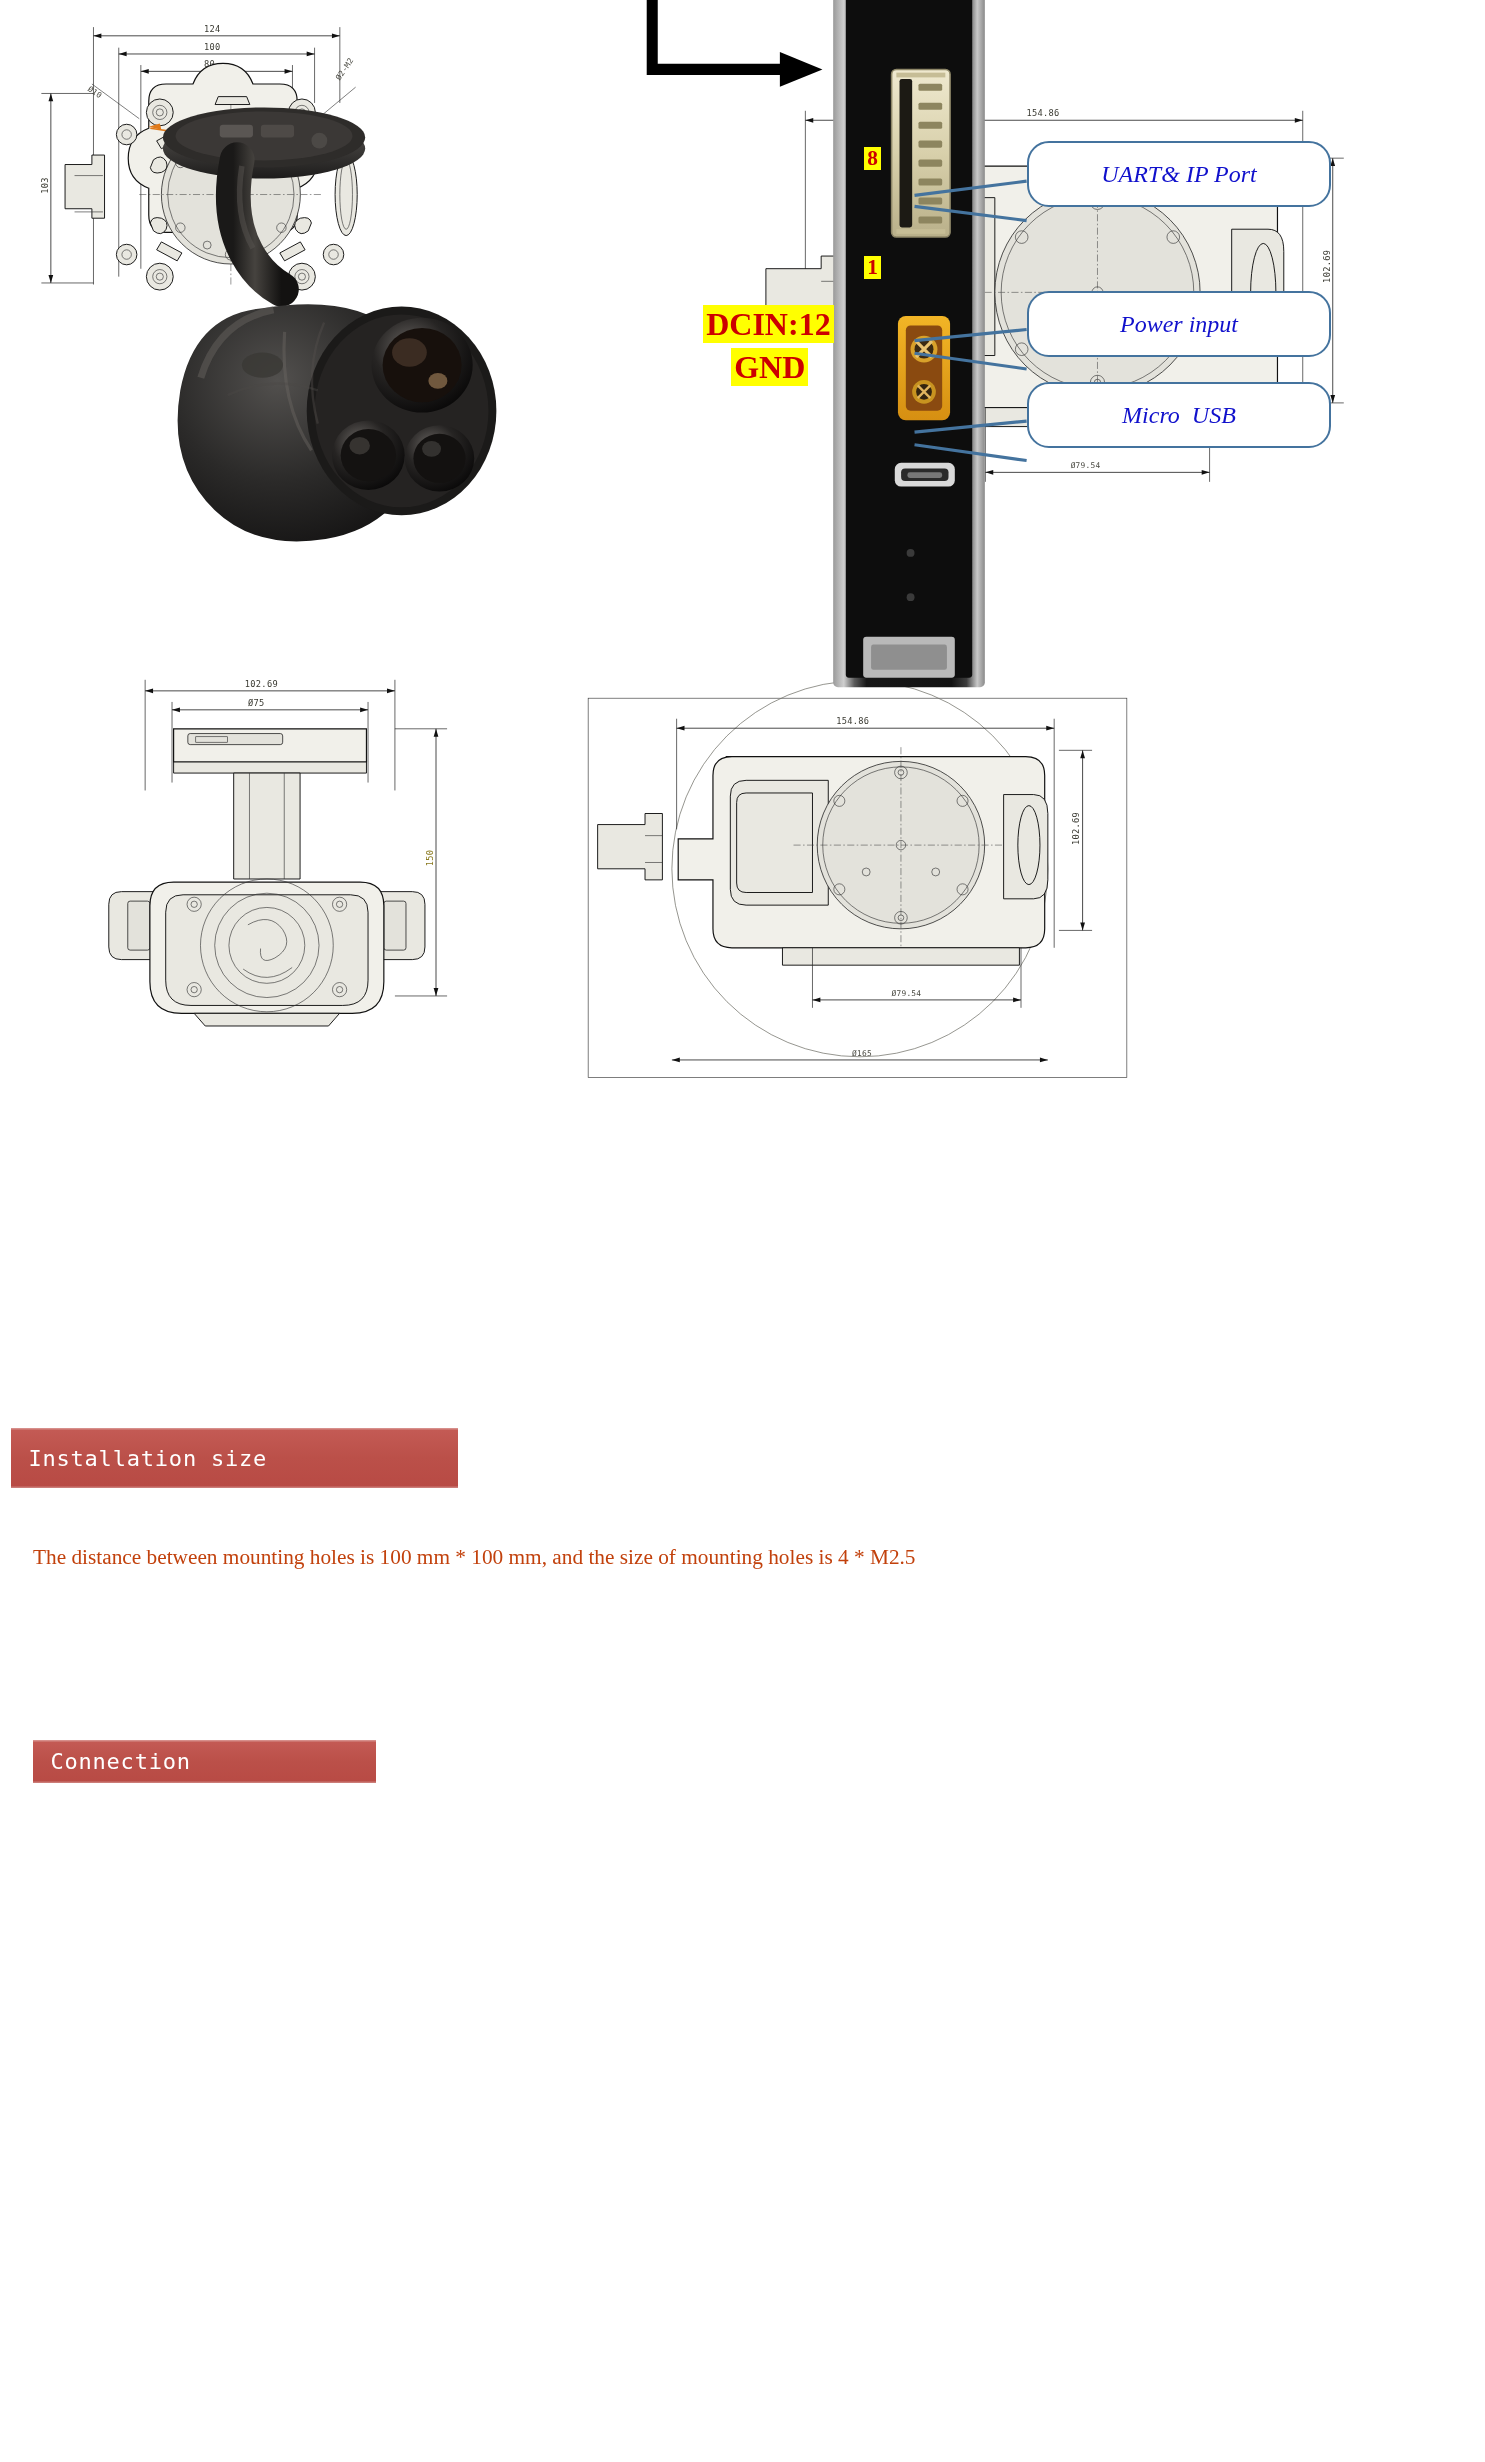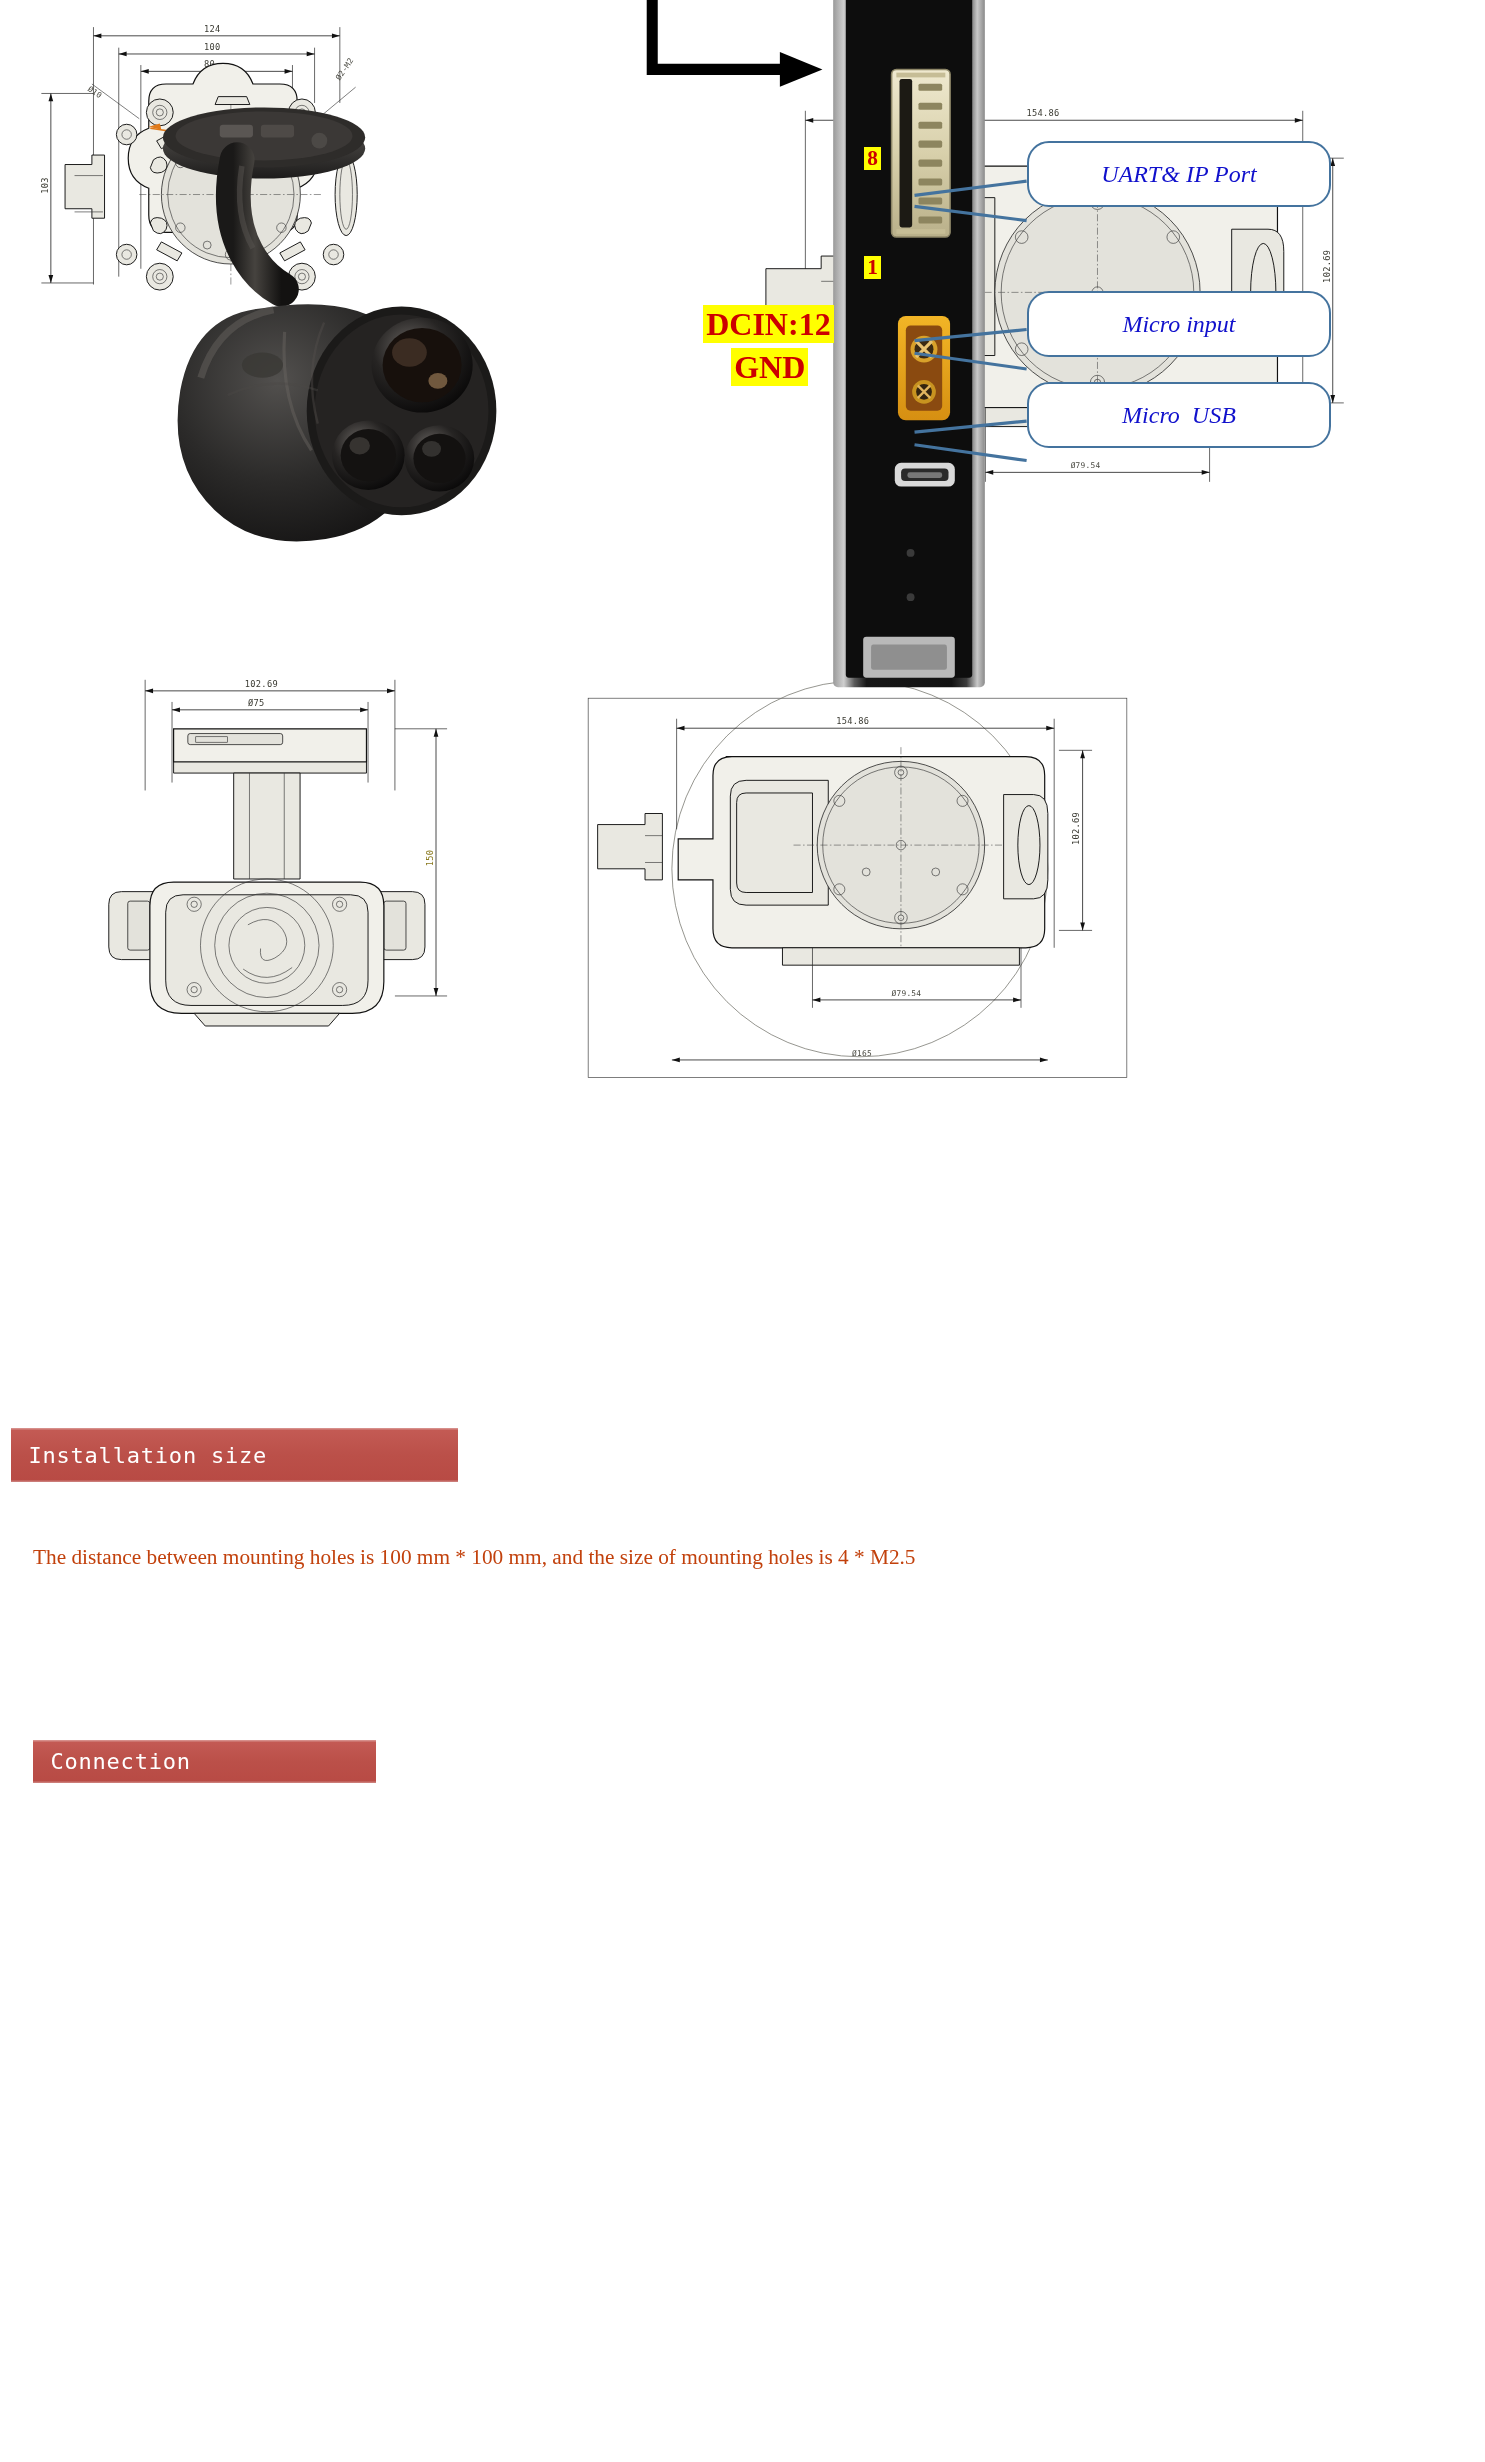--- a/index.html
+++ b/index.html
@@ -352,21 +352,21 @@
       <g>
         <line class="dimline" x1="110" y1="462" x2="586" y2="462"></line>
         <path d="M110,462 l10,-3 v6 z" fill="#111"></path>
           <path d="M586,462 l-10,-3 v6 z" fill="#111"></path>
         <text class="dim-txt-sm" x="338" y="457">Ø165</text>
       </g>
     </svg>
   </div>
 </div>
 
-<div class="section-header" style="left:11px;top:1428px;width:447px;height:54px;">
+<div class="section-header" style="left:11px;top:1428px;width:447px;height:60px;">
   <span>Installation size</span>
 </div>
 
 <div class="body-text" style="left:33px;top:1542px;width:1311px;">The distance between mounting holes is 100 mm * 100 mm, and the size of mounting holes is 4 * M2.5</div>
 
 <div class="section-header" style="left:33px;top:1740px;width:343px;height:43px;">
   <span>Connection</span>
 </div>
 
 <div class="photo-area">
@@ -514,20 +514,20 @@
     <path d="M8,98 L150,80 M8,112 L150,130" stroke="#44739e" stroke-width="4" fill="none"></path>
     <path d="M8,282 L150,268 M8,298 L150,318" stroke="#44739e" stroke-width="4" fill="none"></path>
     <path d="M8,398 L150,384 M8,414 L150,434" stroke="#44739e" stroke-width="4" fill="none"></path>
   </svg>
 
   <div class="callout" style="left:1027px;top:141px;width:300px;height:62px;">
     <span>UART&amp; IP Port</span>
   </div>
 
   <div class="callout" style="left:1027px;top:291px;width:300px;height:62px;">
-    <span>Micro input</span>
+    <span>Power input</span>
   </div>
 
   <div class="callout" style="left:1027px;top:382px;width:300px;height:62px;">
     <span>Micro  USB</span>
   </div>
 </div>
 
 
 </body></html>

